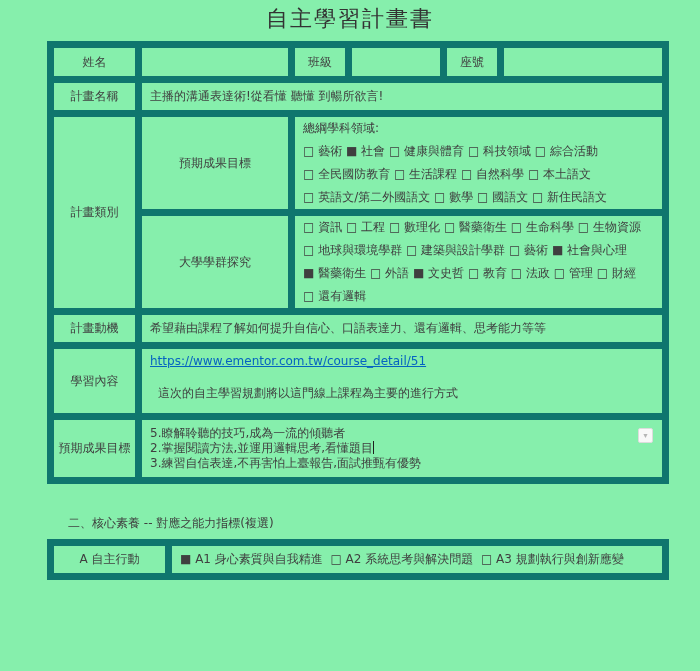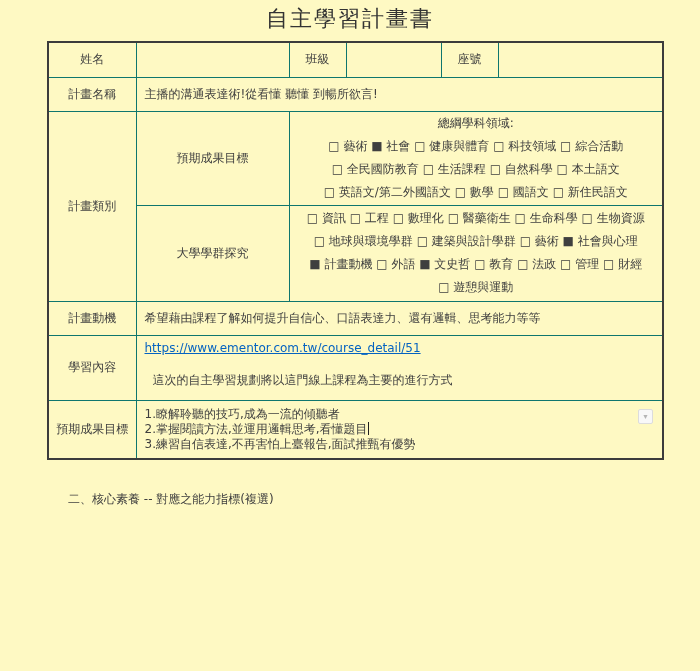--- a/index.html
+++ b/index.html
@@ -1,21 +1,21 @@
 <!DOCTYPE html>
 <html><head>
 <meta charset="utf-8">
 <style>
   * { box-sizing: border-box; }
   html,body { margin:0; padding:0; background:#ffffff; }
   .page {
     position: relative;
     width: 700px;
     height: 671px;
-    background: #fef9c3;
+    background: #86efac;
     color: #3f3f3f;
     font-family: "DejaVu Sans", "Liberation Sans", sans-serif;
     overflow: hidden;
   }
   .doc-title {
     margin: 0;
     padding-top: 4px;
     text-align: center;
     font-size: 22px;
     font-weight: 500;
@@ -27,29 +27,29 @@
     font-size: 12px;
     color: #3f3f3f;
   }
   table {
     border-collapse: collapse;
     table-layout: fixed;
     margin: 7px 0 0 47px;
     border: 2px solid #3c3c3c;
   }
   td {
-    border: 1px solid #0f766e;
+    border: 7px solid #0f766e;
     font-size: 12px;
     padding: 0 8px;
     vertical-align: middle;
     overflow: hidden;
   }
   td.lbl { text-align: center; padding: 0 2px; }
   .pre { white-space: pre-wrap; }
-  p.line { margin: 0; line-height: 23px; white-space: pre-wrap; text-align: center; }
+  p.line { margin: 0; line-height: 23px; white-space: pre-wrap; }
   p.goal-line { margin: 0; line-height: 15px; white-space: pre-wrap; }
   .link {
     color: #0563c1;
     text-decoration: underline;
     line-height: 24px;
     display: inline-block;
     cursor: pointer;
   }
   .desc-line { line-height: 24px; margin: 8px; }
   .goals-cell { position: relative; padding-top: 6px; padding-bottom: 6px; }
@@ -129,51 +129,55 @@
         <p class="line">□ 藝術 ■ 社會 □ 健康與體育 □ 科技領域 □ 綜合活動</p>
         <p class="line">□ 全民國防教育 □ 生活課程 □ 自然科學 □ 本土語文</p>
         <p class="line">□ 英語文/第二外國語文 □ 數學 □ 國語文 □ 新住民語文</p>
       </td>
     </tr>
     <tr class="r3b">
       <td class="lbl">大學學群探究</td>
       <td colspan="4">
         <p class="line">□ 資訊 □ 工程 □ 數理化 □ 醫藥衛生 □ 生命科學 □ 生物資源</p>
         <p class="line">□ 地球與環境學群 □ 建築與設計學群 □ 藝術 ■ 社會與心理</p>
-        <p class="line">■ 計畫動機 □ 外語 ■ 文史哲 □ 教育 □ 法政 □ 管理 □ 財經</p>
-        <p class="line">□ 遊憩與運動</p>
+        <p class="line">■ 醫藥衛生 □ 外語 ■ 文史哲 □ 教育 □ 法政 □ 管理 □ 財經</p>
+        <p class="line">□ 還有邏輯</p>
       </td>
     </tr>
     <tr class="r4">
       <td class="lbl">計畫動機</td>
       <td colspan="5">希望藉由課程了解如何提升自信心、口語表達力、還有邏輯、思考能力等等</td>
     </tr>
     <tr class="r5">
       <td class="lbl">學習內容</td>
       <td colspan="5">
         <a class="link">https://www.ementor.com.tw/course_detail/51</a>
         <p class="desc-line">這次的自主學習規劃將以這門線上課程為主要的進行方式</p>
       </td>
     </tr>
     <tr class="r6">
       <td class="lbl">預期成果目標</td>
       <td colspan="5" class="goals-cell">
-        <p class="goal-line">1.瞭解聆聽的技巧,成為一流的傾聽者</p>
+        <p class="goal-line">5.瞭解聆聽的技巧,成為一流的傾聽者</p>
         <p class="goal-line"><span>2.掌握閱讀方法,並運用邏輯思考,看懂題目</span><span class="caret"></span></p>
         <p class="goal-line">3.練習自信表達,不再害怕上臺報告,面試推甄有優勢</p>
         <button class="dd-btn">▼</button>
       </td>
     </tr>
   </tbody>
     </table>
 
   <div class="sec-heading sec2">二、核心素養 -- 對應之能力指標(複選)</div>
 
   <table class="t2">
     <colgroup>
       <col style="width:118px">
         <col style="width:497px">
     </colgroup>
     <tbody>
+        <tr class="ra">
+      <td class="lbl">A 自主行動</td>
+      <td class="pre">■ A1 身心素質與自我精進  □ A2 系統思考與解決問題  □ A3 規劃執行與創新應變</td>
+    </tr>
   </tbody>
     </table>
 
 </div>
 
 </body></html>

